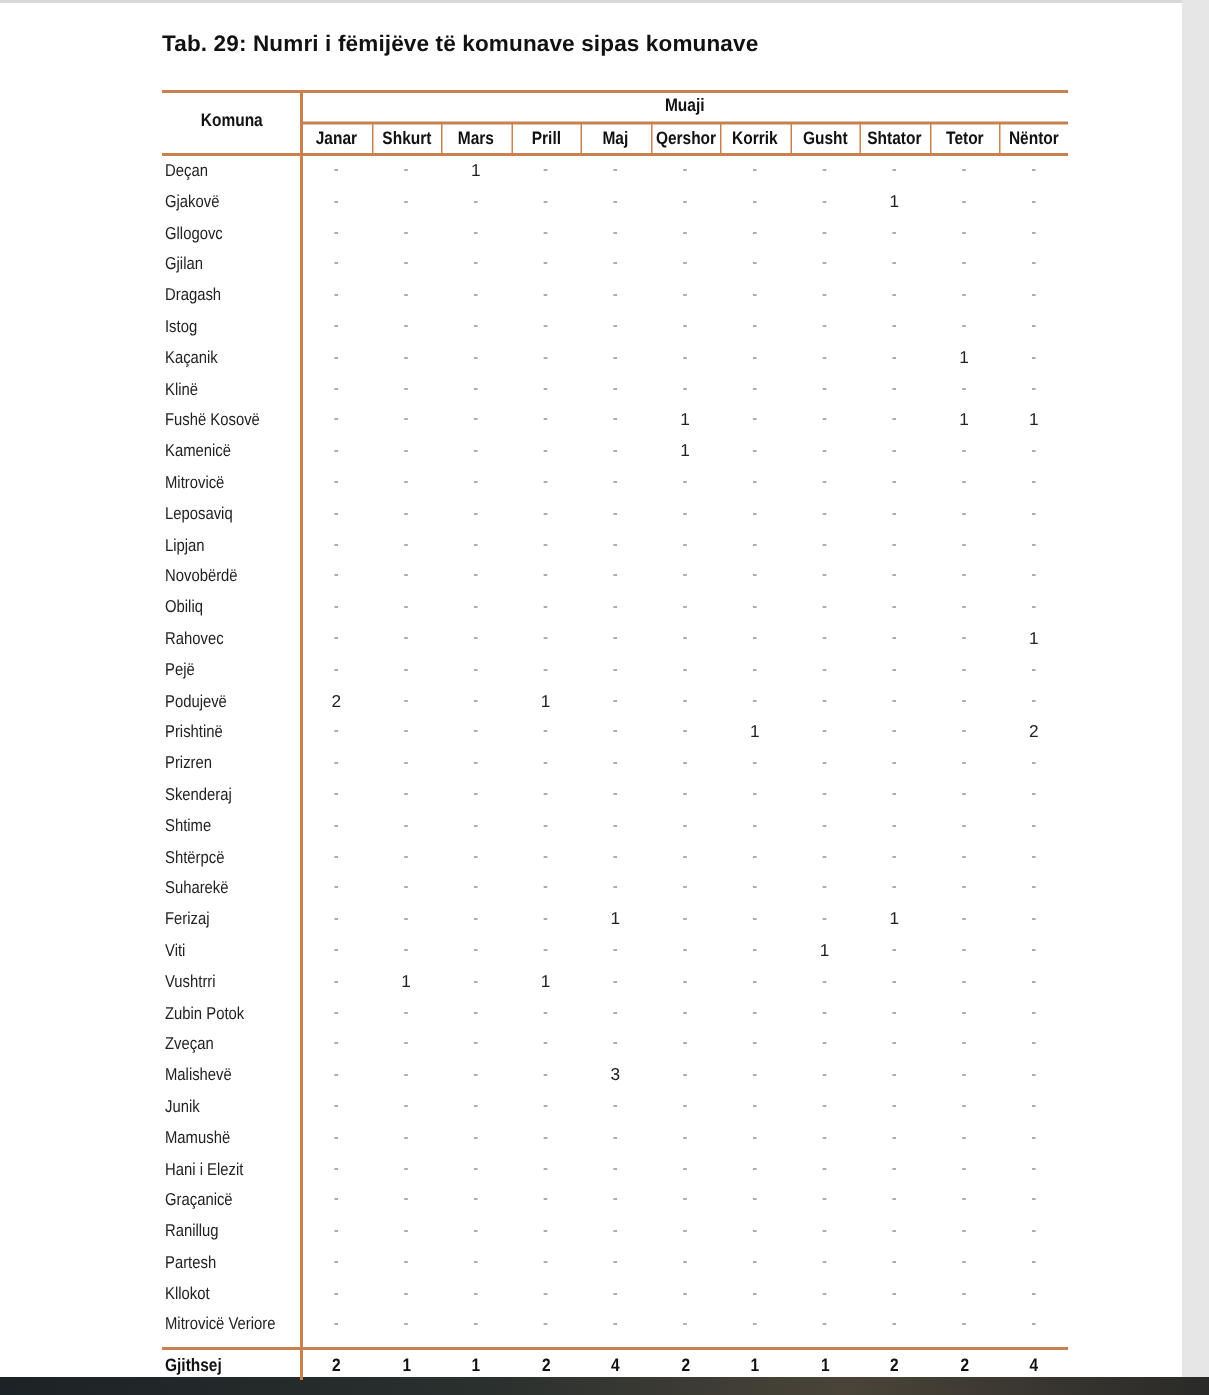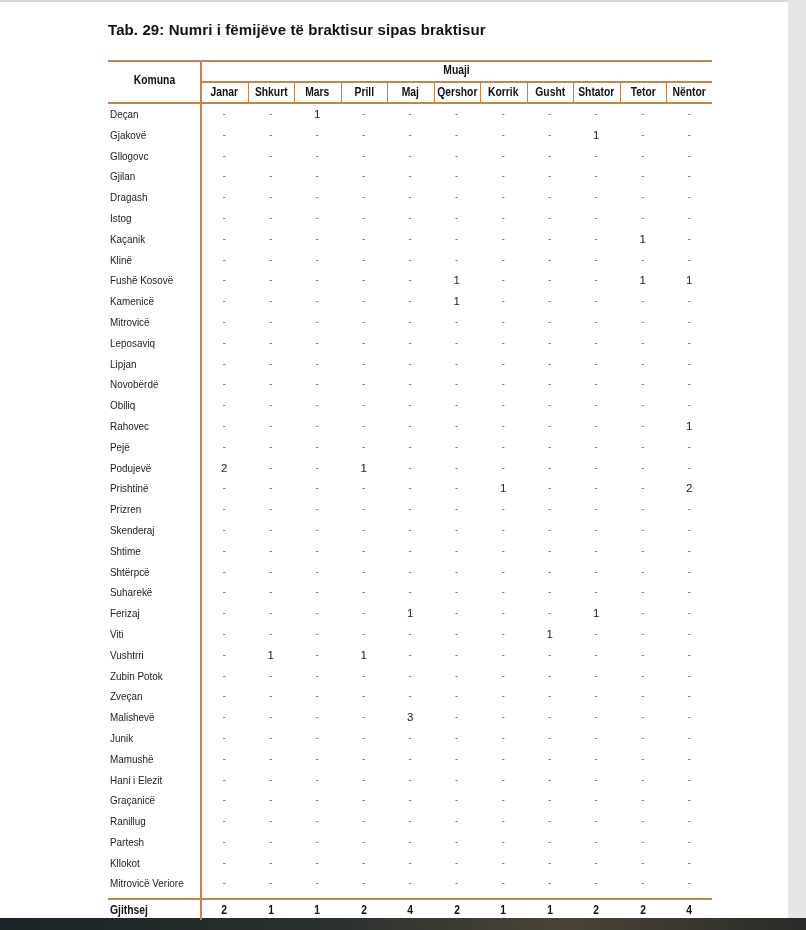--- a/index.html
+++ b/index.html
@@ -24,21 +24,21 @@
   .total .name { position:absolute; left:2px; top:3px; transform-origin:left center; transform:scaleX(0.86); }
   .total .cell { position:absolute; top:3px; width:46.5px; text-align:center; transform:scaleX(0.86); }
 </style>
 </head>
 <body>
 
 <div class="topline"></div>
 <div class="rightstrip"></div>
 <div class="bottombar"></div>
 
-<div class="title">Tab. 29: Numri i fëmijëve të braktisur sipas braktisur</div>
+<div class="title">Tab. 29: Numri i fëmijëve të komunave sipas komunave</div>
 
 <div class="tbl">
   <div class="hline" style="top:0"></div>
   <div class="hline" style="top:21px;left:93px;width:511px"></div>
   <div class="hline" style="top:42px"></div>
   <div class="vline" style="left:92px;top:0;height:860px"></div>
   <div id="month-dividers">
       <div class="vthin" style="left: 139.5px; top: 22px; height: 20px;"></div>
       <div class="vthin" style="left: 186px; top: 22px; height: 20px;"></div>
       <div class="vthin" style="left: 232.5px; top: 22px; height: 20px;"></div>

